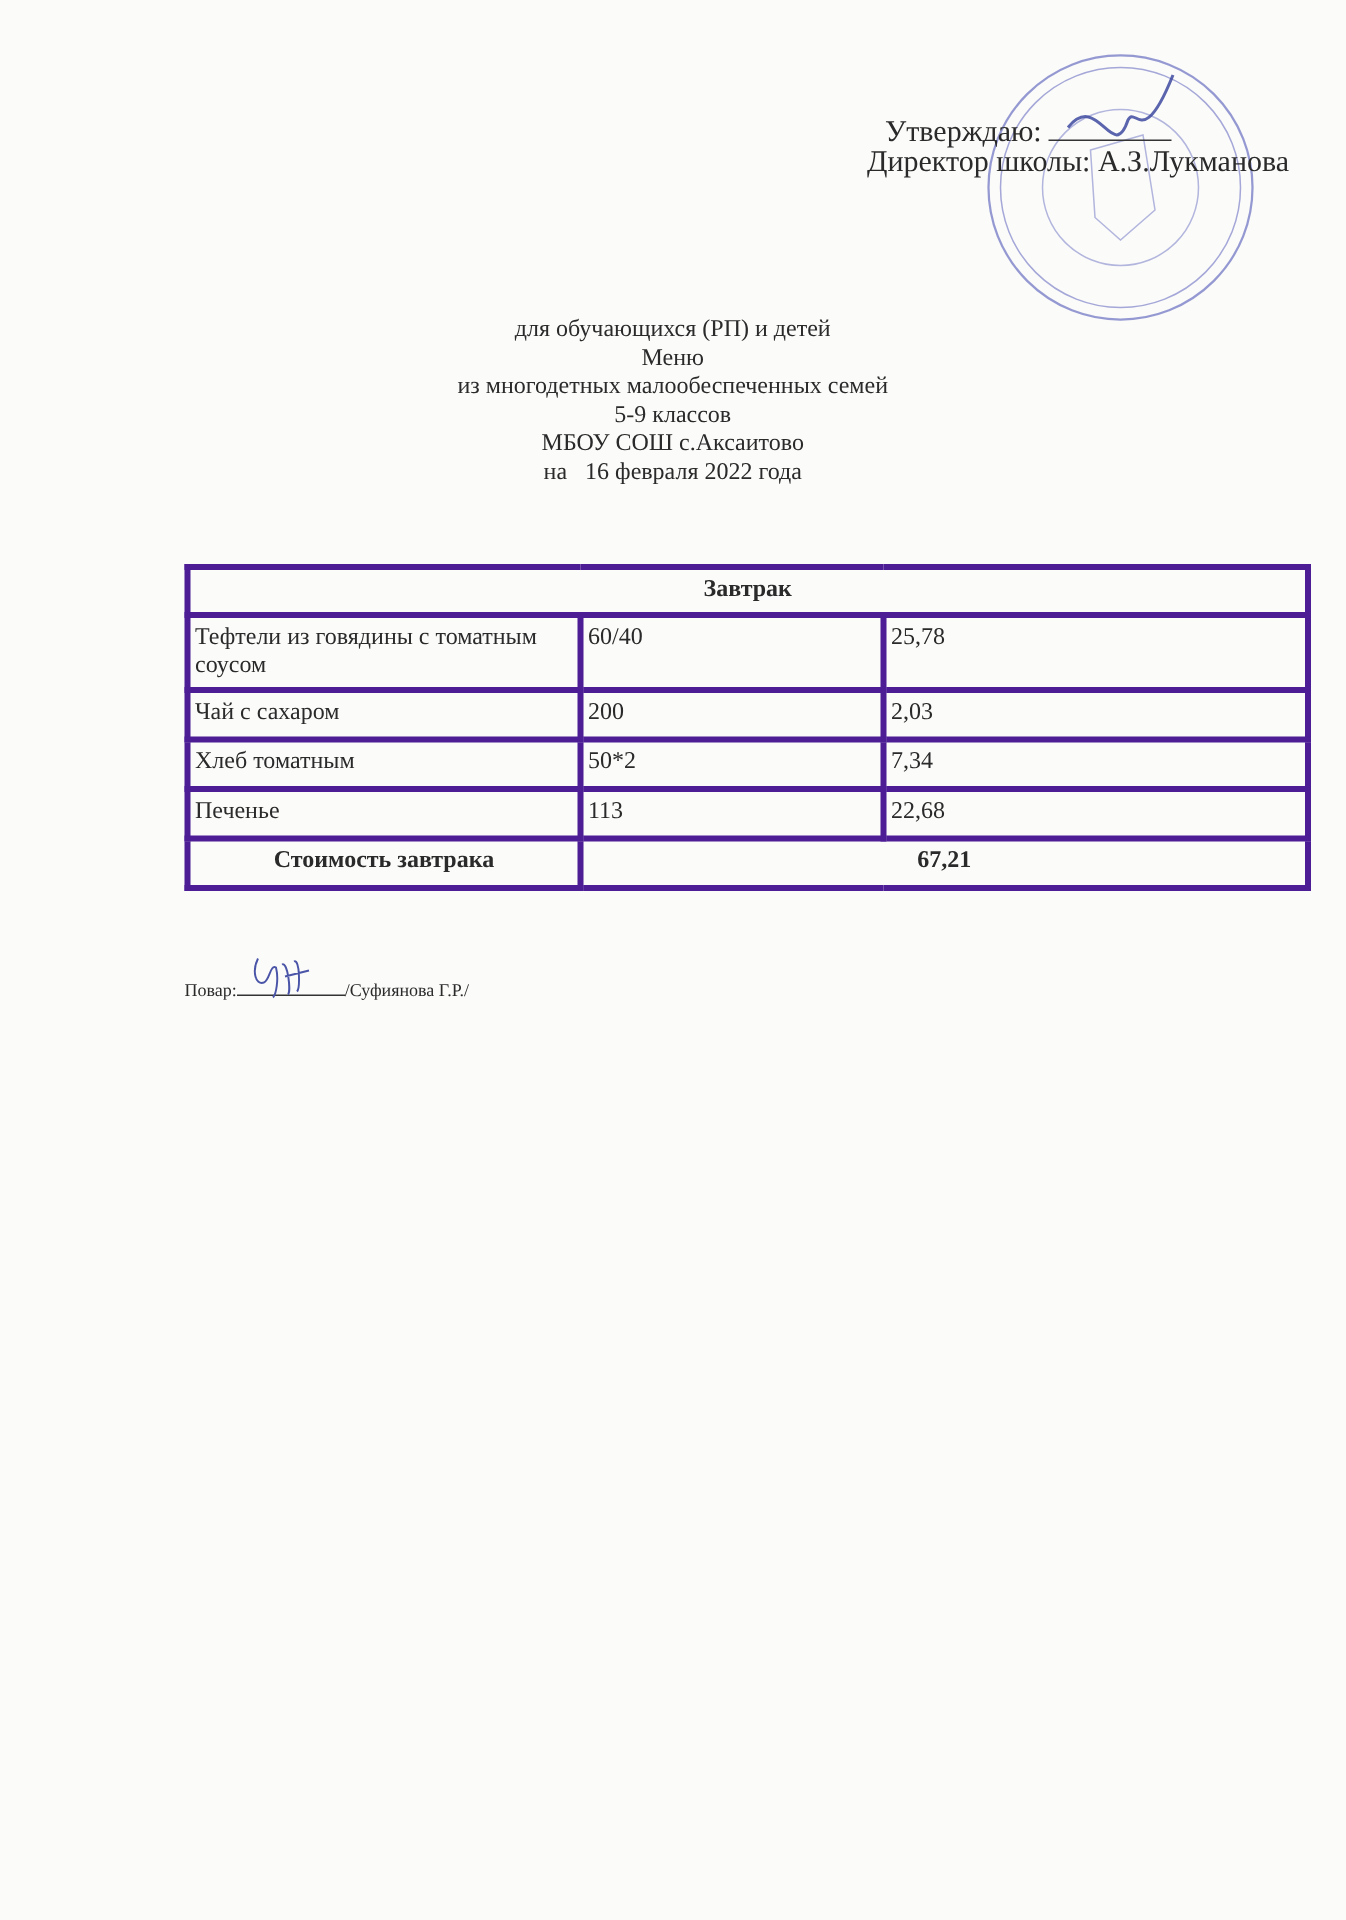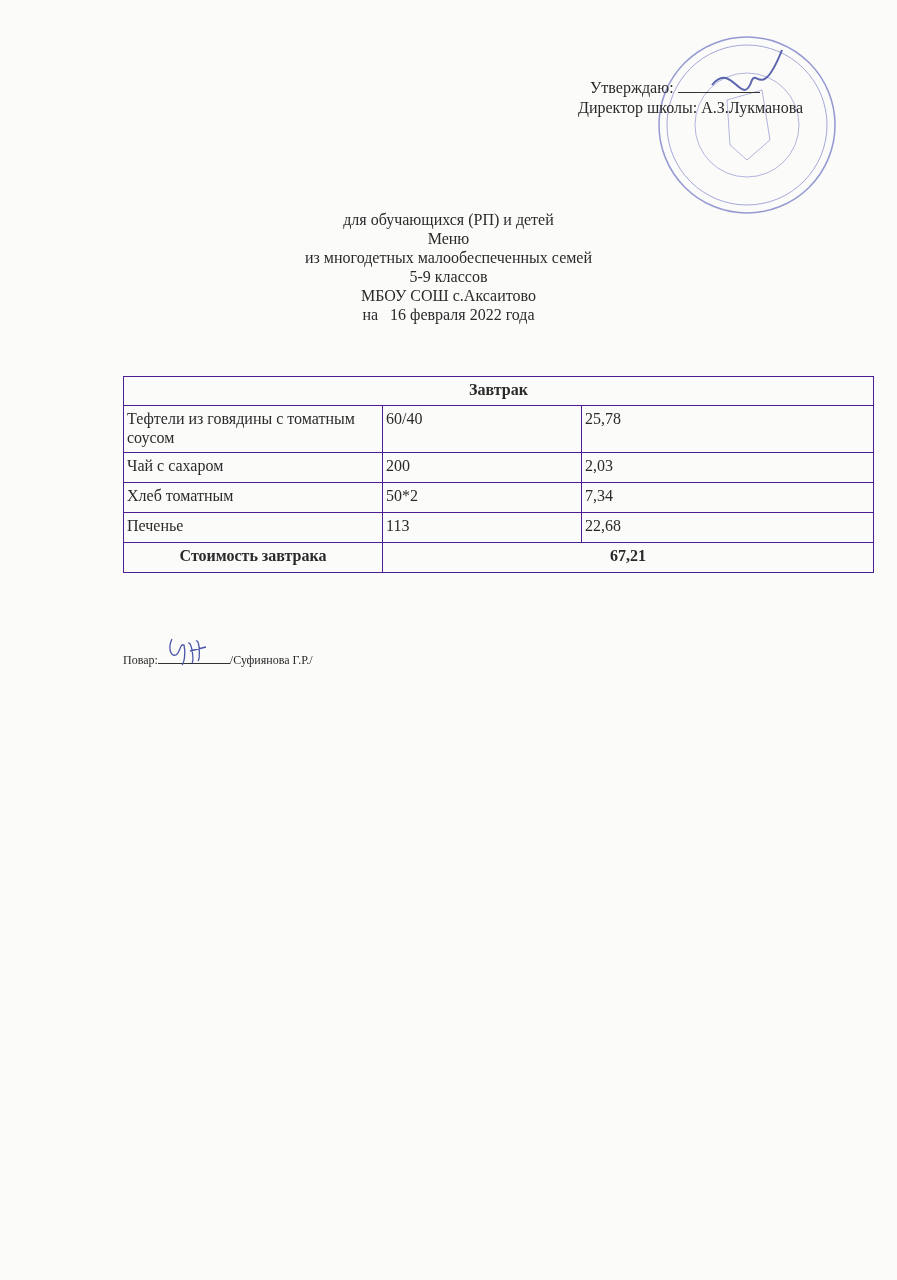--- a/index.html
+++ b/index.html
@@ -1,26 +1,26 @@
 <!DOCTYPE html>
 <html><head>
 <meta charset="utf-8">
 <style>
   html, body { margin: 0; padding: 0; }
   body {
     width: 897px; height: 1280px; background: #fbfbfa; position: relative; overflow: hidden;
     font-family: "Liberation Serif", "DejaVu Serif", serif; color: #2a2a2a;
   }
-  .approval { position: absolute; left: 578px; top: 78px; font-size: 16px; line-height: 20px; }
+  .approval { position: absolute; left: 578px; top: 78px; font-size: 20px; line-height: 20px; }
   .approval .l1 { padding-left: 12px; }
   .approval .line { display: inline-block; width: 82px; border-bottom: 1px solid #333; vertical-align: baseline; }
   .stamp { position: absolute; left: 652px; top: 30px; width: 190px; height: 190px; }
   .title { position: absolute; left: 0; width: 897px; top: 210px; text-align: center; font-size: 16px; line-height: 19px; }
   table.menu { position: absolute; left: 123px; top: 376px; width: 751px; border-collapse: collapse; font-size: 16px; }
-  table.menu td { border: 1px solid #4c1d95; padding: 3px 3px; vertical-align: top; line-height: 19px; }
+  table.menu td { border: 4px solid #4c1d95; padding: 3px 3px; vertical-align: top; line-height: 19px; }
   table.menu td.c1 { width: 252px; }
   table.menu td.c2 { width: 192px; }
   .hdr { text-align: center; font-weight: bold; height: 22px; }
   .tall td { height: 40px; }
   .short td { height: 23px; margin-left: 28px; }
   .total-label { text-align: center; font-weight: bold; }
   .total-val { text-align: center; font-weight: bold; }
   .cook { position: absolute; left: 123px; top: 649px; font-size: 12px; }
   .cook .sig { display: inline-block; width: 72px; border-bottom: 1px solid #333; position: relative; height: 14px; vertical-align: baseline; }
   .cook .sig svg { position: absolute; left: 8px; top: -16px; }

